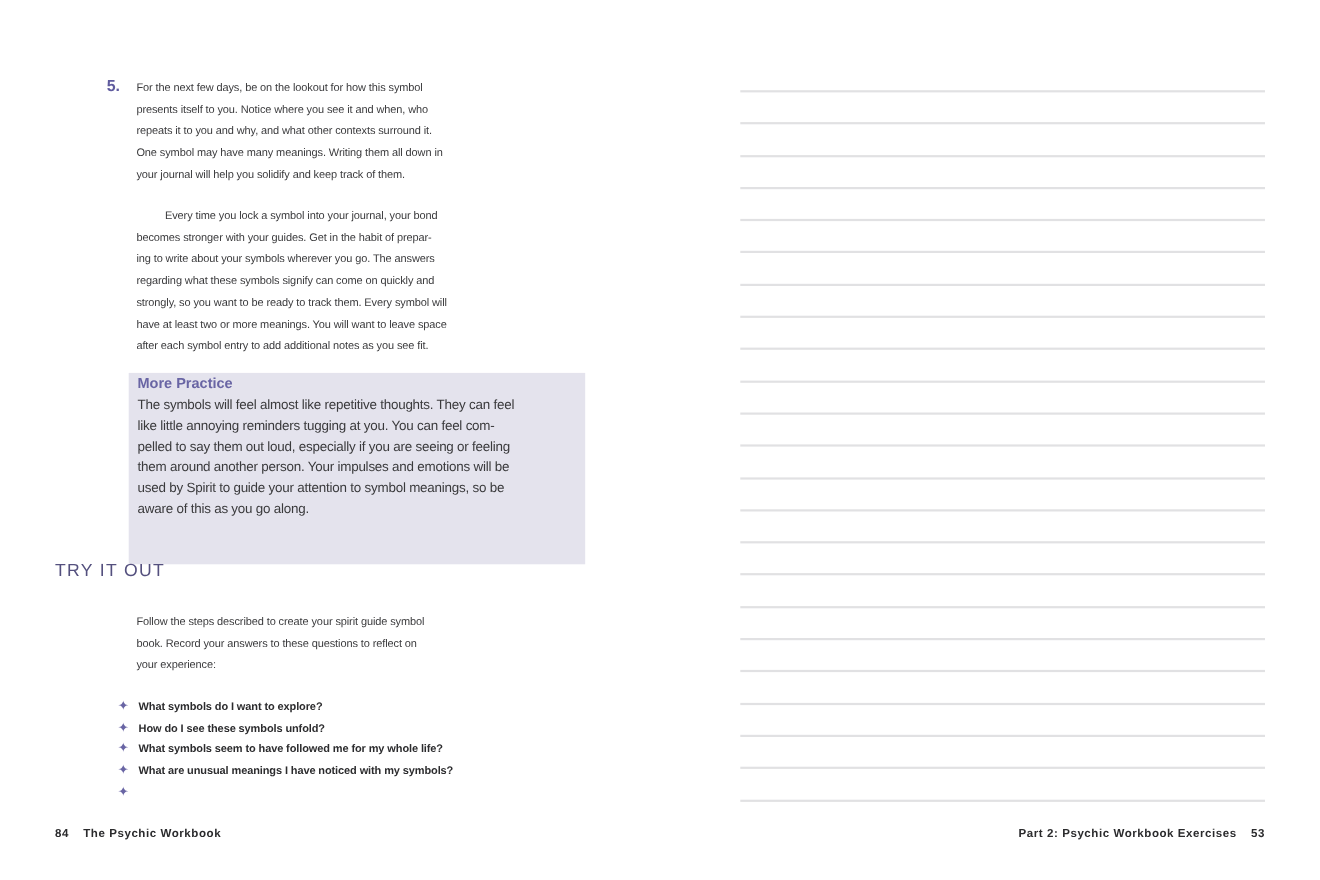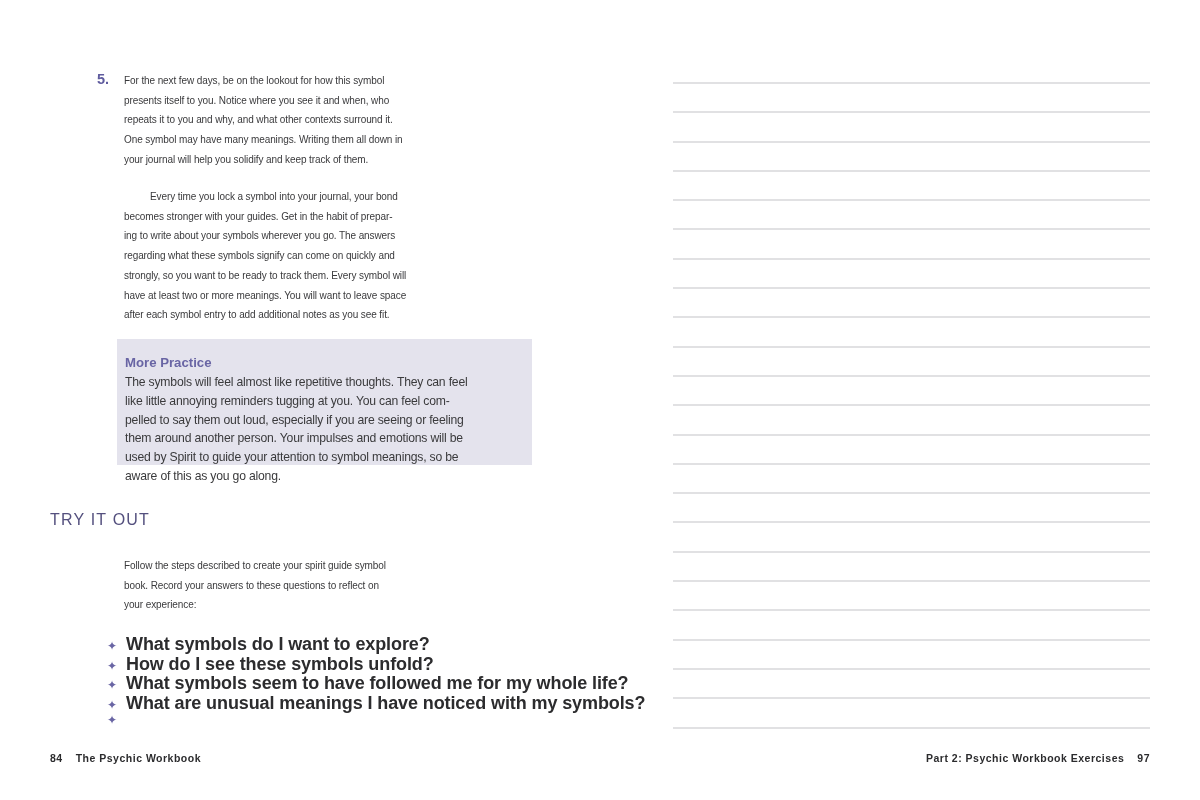--- a/index.html
+++ b/index.html
@@ -25,37 +25,37 @@
   
   .step { position:absolute; left:97px; top:71px; width:455px; display:flex; }
   .step-number { width:27px; flex:none; font-weight:bold; font-size:14.5px; color:var(--step_num); }
   .step-text { width:424px; }
 
   
   .para2 { position:absolute; left:124px; top:187px; width:424px; text-indent:26px; }
 
   
   .practice-box {
-    position:absolute; left:117px; top:339px; width:415px; height:126px;
-    background:var(--box_bg); padding:15px 8px 0 8px;
+    position:absolute; left:117px; top:339px; width:415px; height:174px;
+    background:var(--box_bg); padding:1px 8px 0 8px;
   }
   .practice-title { color:var(--accent); font-weight:bold; font-size:13.2px; line-height:17px; margin-bottom:2px; }
   .practice-body { font-size:12.2px; line-height:18.8px; letter-spacing:-0.2px; white-space:pre-line; }
 
   
   .tryout-heading {
     position:absolute; left:50px; top:511px;
     font-size:16px; font-weight:normal; letter-spacing:1.2px; color:var(--heading_dark);
   }
   .tryout-intro { position:absolute; left:124px; top:556px; width:424px; }
 
   .bullets { position:absolute; left:107px; top:634px; list-style:none; }
   .bullet-item { display:flex; align-items:baseline; height:19.7px; white-space:nowrap; }
   .bullet-icon { width:19px; flex:none; font-size:12px; color:var(--accent); }
-  .bullet-text { font-size:18px; font-weight:bold; letter-spacing:-0.1px; color:var(--bold_text); }
+  .bullet-text { font-size:10px; font-weight:bold; letter-spacing:-0.1px; color:var(--bold_text); }
 
   
   .footer { position:absolute; top:752px; font-size:10.5px; font-weight:bold; letter-spacing:0.5px; color:var(--footer); }
   .footer-left { left:50px; }
   .footer-right { right:50px; }
   .footer .pgnum-left { margin-right:13px; }
   .footer .pgnum-right { margin-left:13px; }
 
   
   .notes { position:absolute; left:673px; top:82px; width:477px; }
@@ -149,17 +149,17 @@
         <div class="rule"></div>
         <div class="rule"></div>
         <div class="rule"></div>
         <div class="rule"></div>
         <div class="rule"></div>
         <div class="rule"></div>
         <div class="rule"></div>
       </div>
 
     <div class="footer footer-right">
-      <span>Part 2: Psychic Workbook Exercises</span><span class="pgnum-right">97</span>
+      <span>Part 2: Psychic Workbook Exercises</span><span class="pgnum-right">53</span>
     </div>
   </div>
 
 </div>
 
 </body></html>

